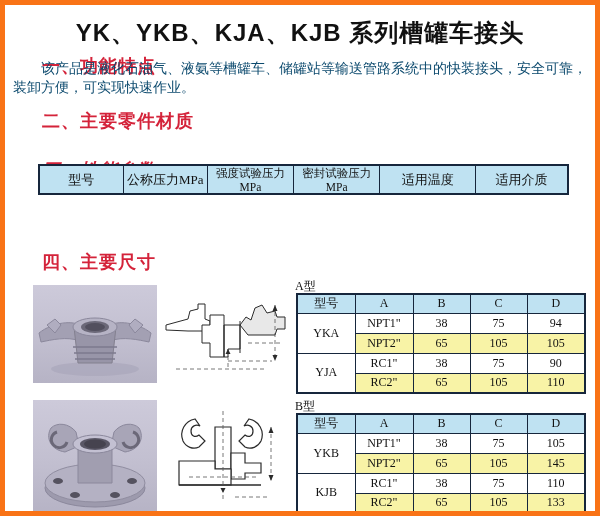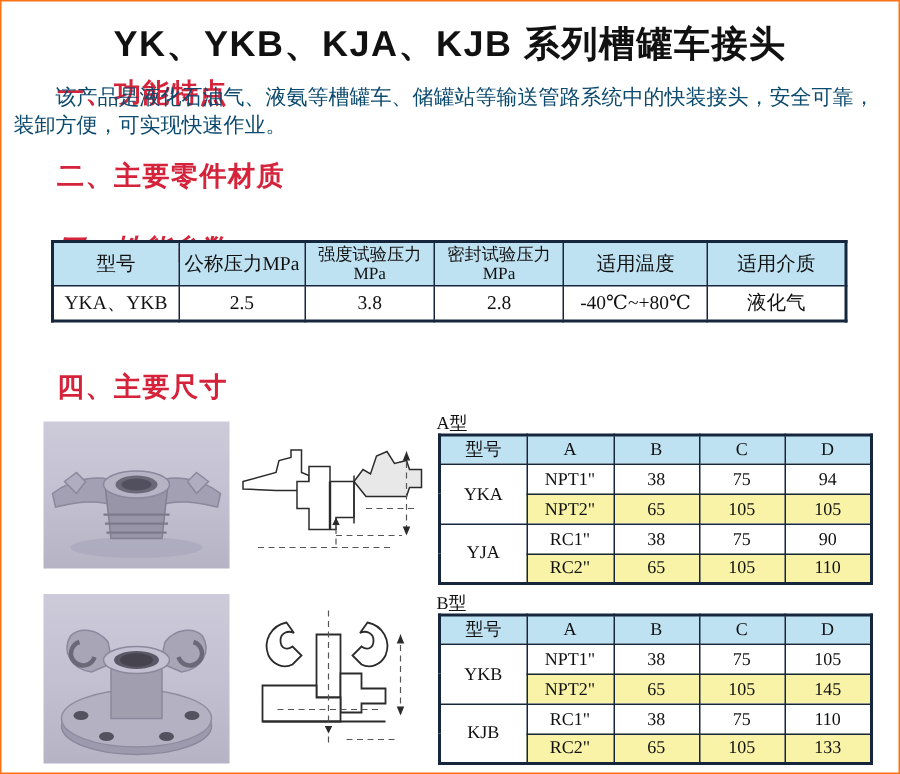--- a/index.html
+++ b/index.html
@@ -1,20 +1,20 @@
 <!DOCTYPE html>
 <html><head>
 <meta charset="utf-8">
 <style>
   * { margin:0; padding:0; box-sizing:border-box; }
   html,body { background:#f2f2f2; }
   .page {
     position:relative; width:600px; height:516px; background:#ffffff;
     font-family:"Liberation Sans","DejaVu Sans",sans-serif;
-    border:1px solid #f97316; overflow:hidden; margin:0 auto;
+    border:5px solid #f97316; overflow:hidden; margin:0 auto;
   }
   .page-title {
     position:absolute; top:12px; left:0; right:0; text-align:center;
     font-size:24px; font-weight:bold; color:#111; letter-spacing:1px;
   }
   .sec-heading {
     position:absolute; left:37px; font-size:18px; font-weight:bold; color:#d4233a;
     letter-spacing:1px;
   }
   .h1pos { top:49px; } .h2pos { top:104px; } .h3pos { top:153px;font-style:italic; } .h4pos { top:245px; }
@@ -83,28 +83,20 @@
     </colgroup>
     <tbody>
         <tr>
       <th>型号</th>
       <th>公称压力MPa</th>
       <th class="sm">强度试验压力MPa</th>
       <th class="sm">密封试验压力MPa</th>
       <th>适用温度</th>
       <th>适用介质</th>
     </tr>
-    <tr>
-      <td>YKA、YKB</td>
-      <td>2.5</td>
-      <td>3.8</td>
-      <td>2.8</td>
-      <td>-40℃~+80℃</td>
-      <td>液化气</td>
-    </tr>
   </tbody>
     </table>
 
   <div class="sec-heading h4pos">四、主要尺寸</div>
 
   <div class="photo photo-a">
     <svg width="124" height="98" viewBox="0 0 124 98">
       <ellipse cx="62" cy="84" rx="44" ry="7" fill="#aaa7ba" opacity="0.7"></ellipse>
       <path d="M6,48 C20,37 40,35 49,41 L47,56 C34,51 18,55 8,57 Z" fill="#a3a0b3" stroke="#8b889c" stroke-width="1"></path>
       <path d="M118,48 C104,37 84,35 75,41 L77,56 C90,51 106,55 116,57 Z" fill="#a3a0b3" stroke="#8b889c" stroke-width="1"></path>

